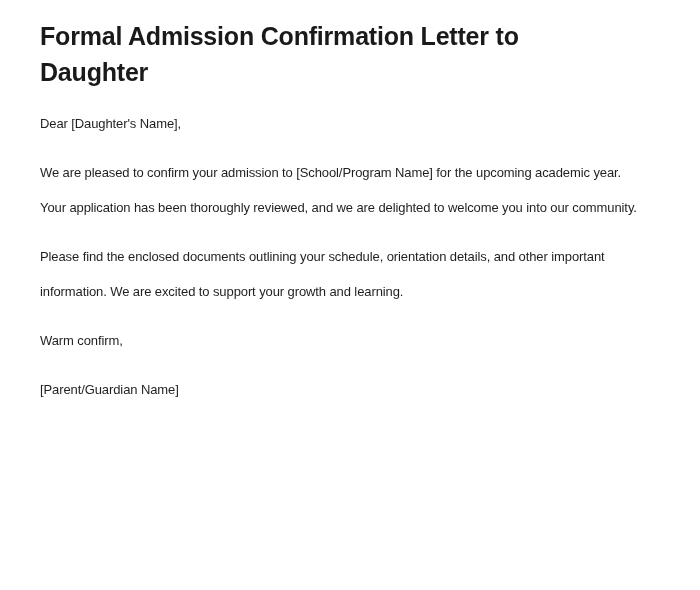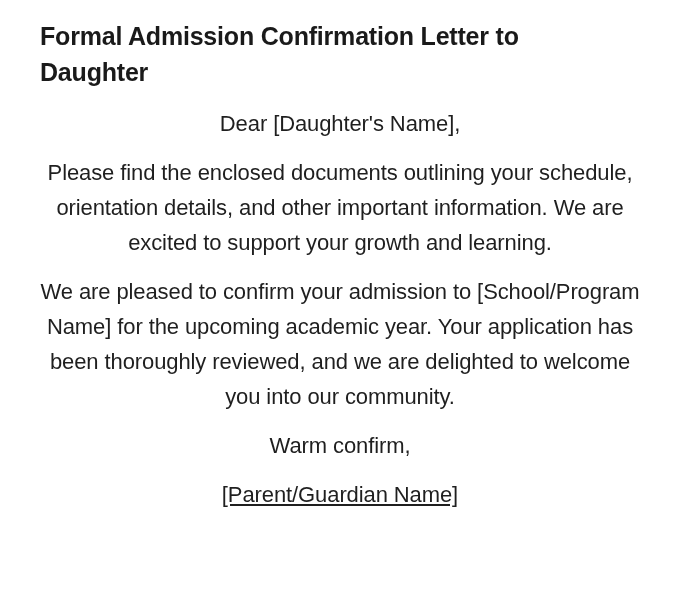--- a/index.html
+++ b/index.html
@@ -38,47 +38,45 @@
   }
 
   .letter-body {
     margin-top: 16px;
   }
 
   .doc-paragraph {
     margin: 0 0 14px 0;
     padding: 0;
     font-family: "Liberation Sans", "DejaVu Sans", sans-serif;
-    font-size: 22px;
+    font-size: 13px;
     font-weight: 400;
     line-height: 35px;
     color: #1f1f1f;
     letter-spacing: -0.1px;
     max-width: 600px;
-    text-align: center;
   }
 
   .doc-paragraph:last-child {
     margin-bottom: 0;
-    text-decoration: underline;
   }
 </style>
 </head>
 <body>
 
 <div class="document">
 
   <h1 class="doc-title">Formal Admission Confirmation Letter to Daughter</h1>
 
   <div class="letter-body">
 
     <p class="doc-paragraph">Dear [Daughter's Name],</p>
 
+    <p class="doc-paragraph">We are pleased to confirm your admission to [School/Program Name] for the upcoming academic year. Your application has been thoroughly reviewed, and we are delighted to welcome you into our community.</p>
+
     <p class="doc-paragraph">Please find the enclosed documents outlining your schedule, orientation details, and other important information. We are excited to support your growth and learning.</p>
-
-    <p class="doc-paragraph">We are pleased to confirm your admission to [School/Program Name] for the upcoming academic year. Your application has been thoroughly reviewed, and we are delighted to welcome you into our community.</p>
 
     <p class="doc-paragraph">Warm confirm,</p>
 
     <p class="doc-paragraph">[Parent/Guardian Name]</p>
 
   </div>
 </div>
 
 </body></html>

